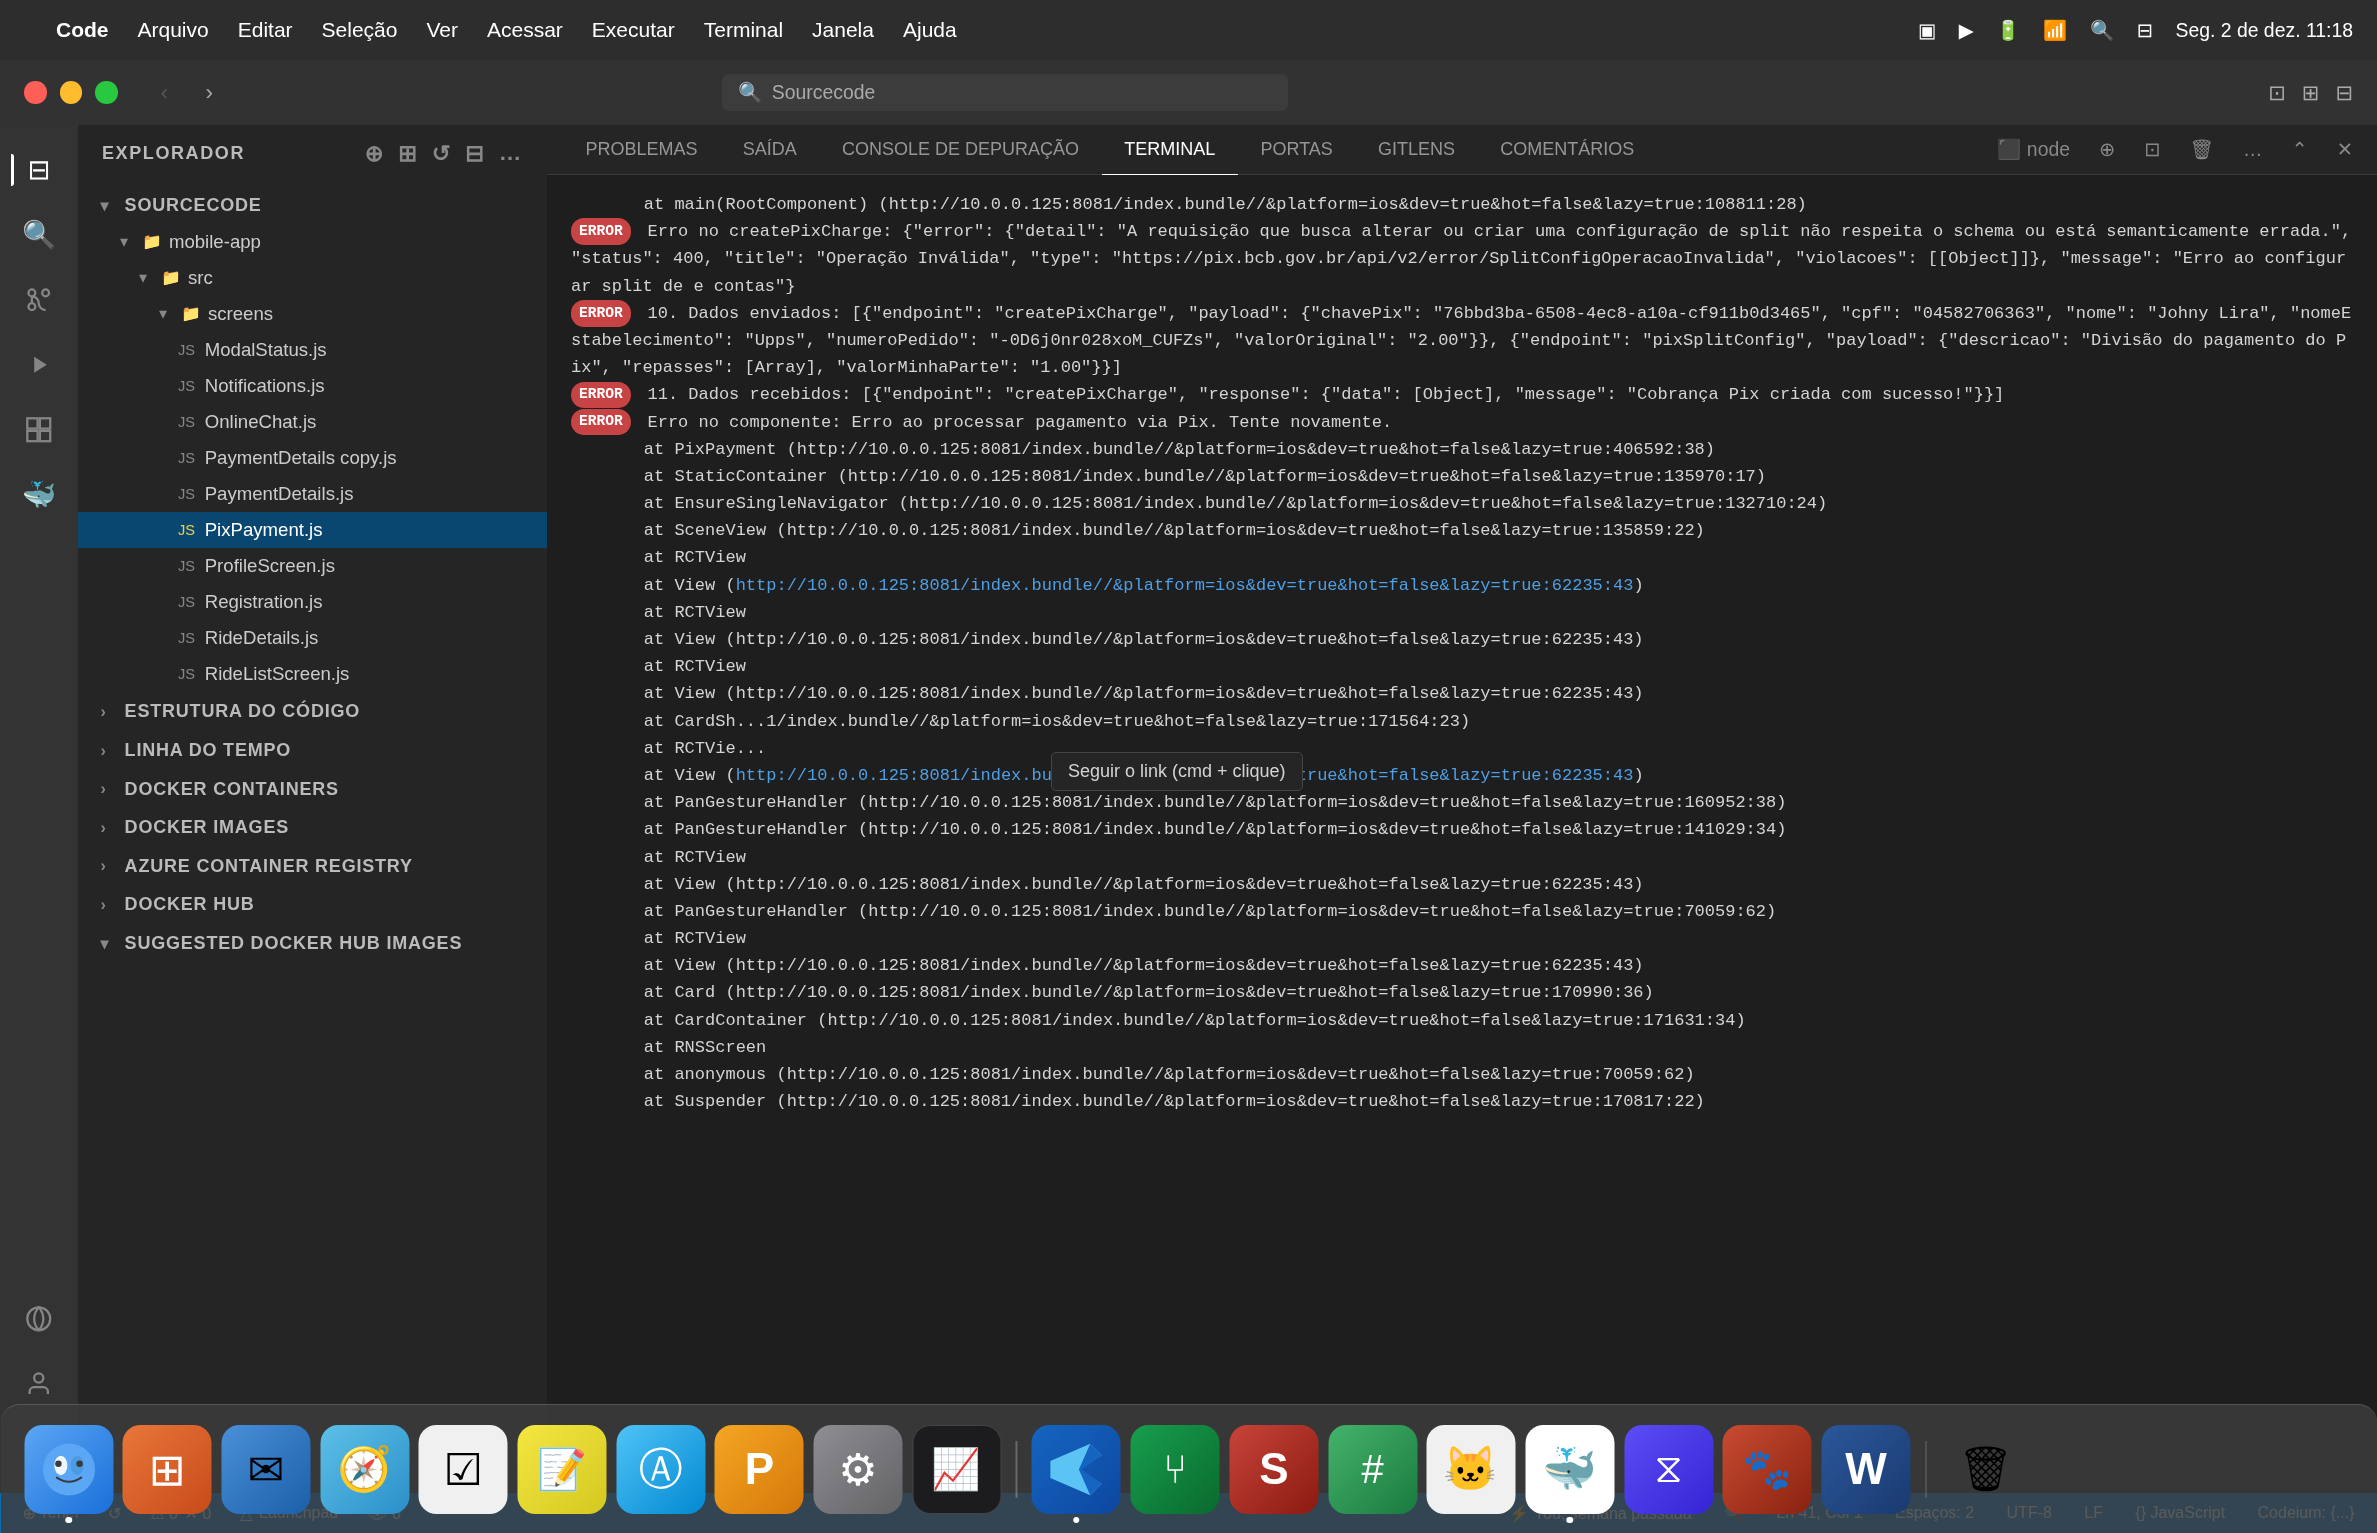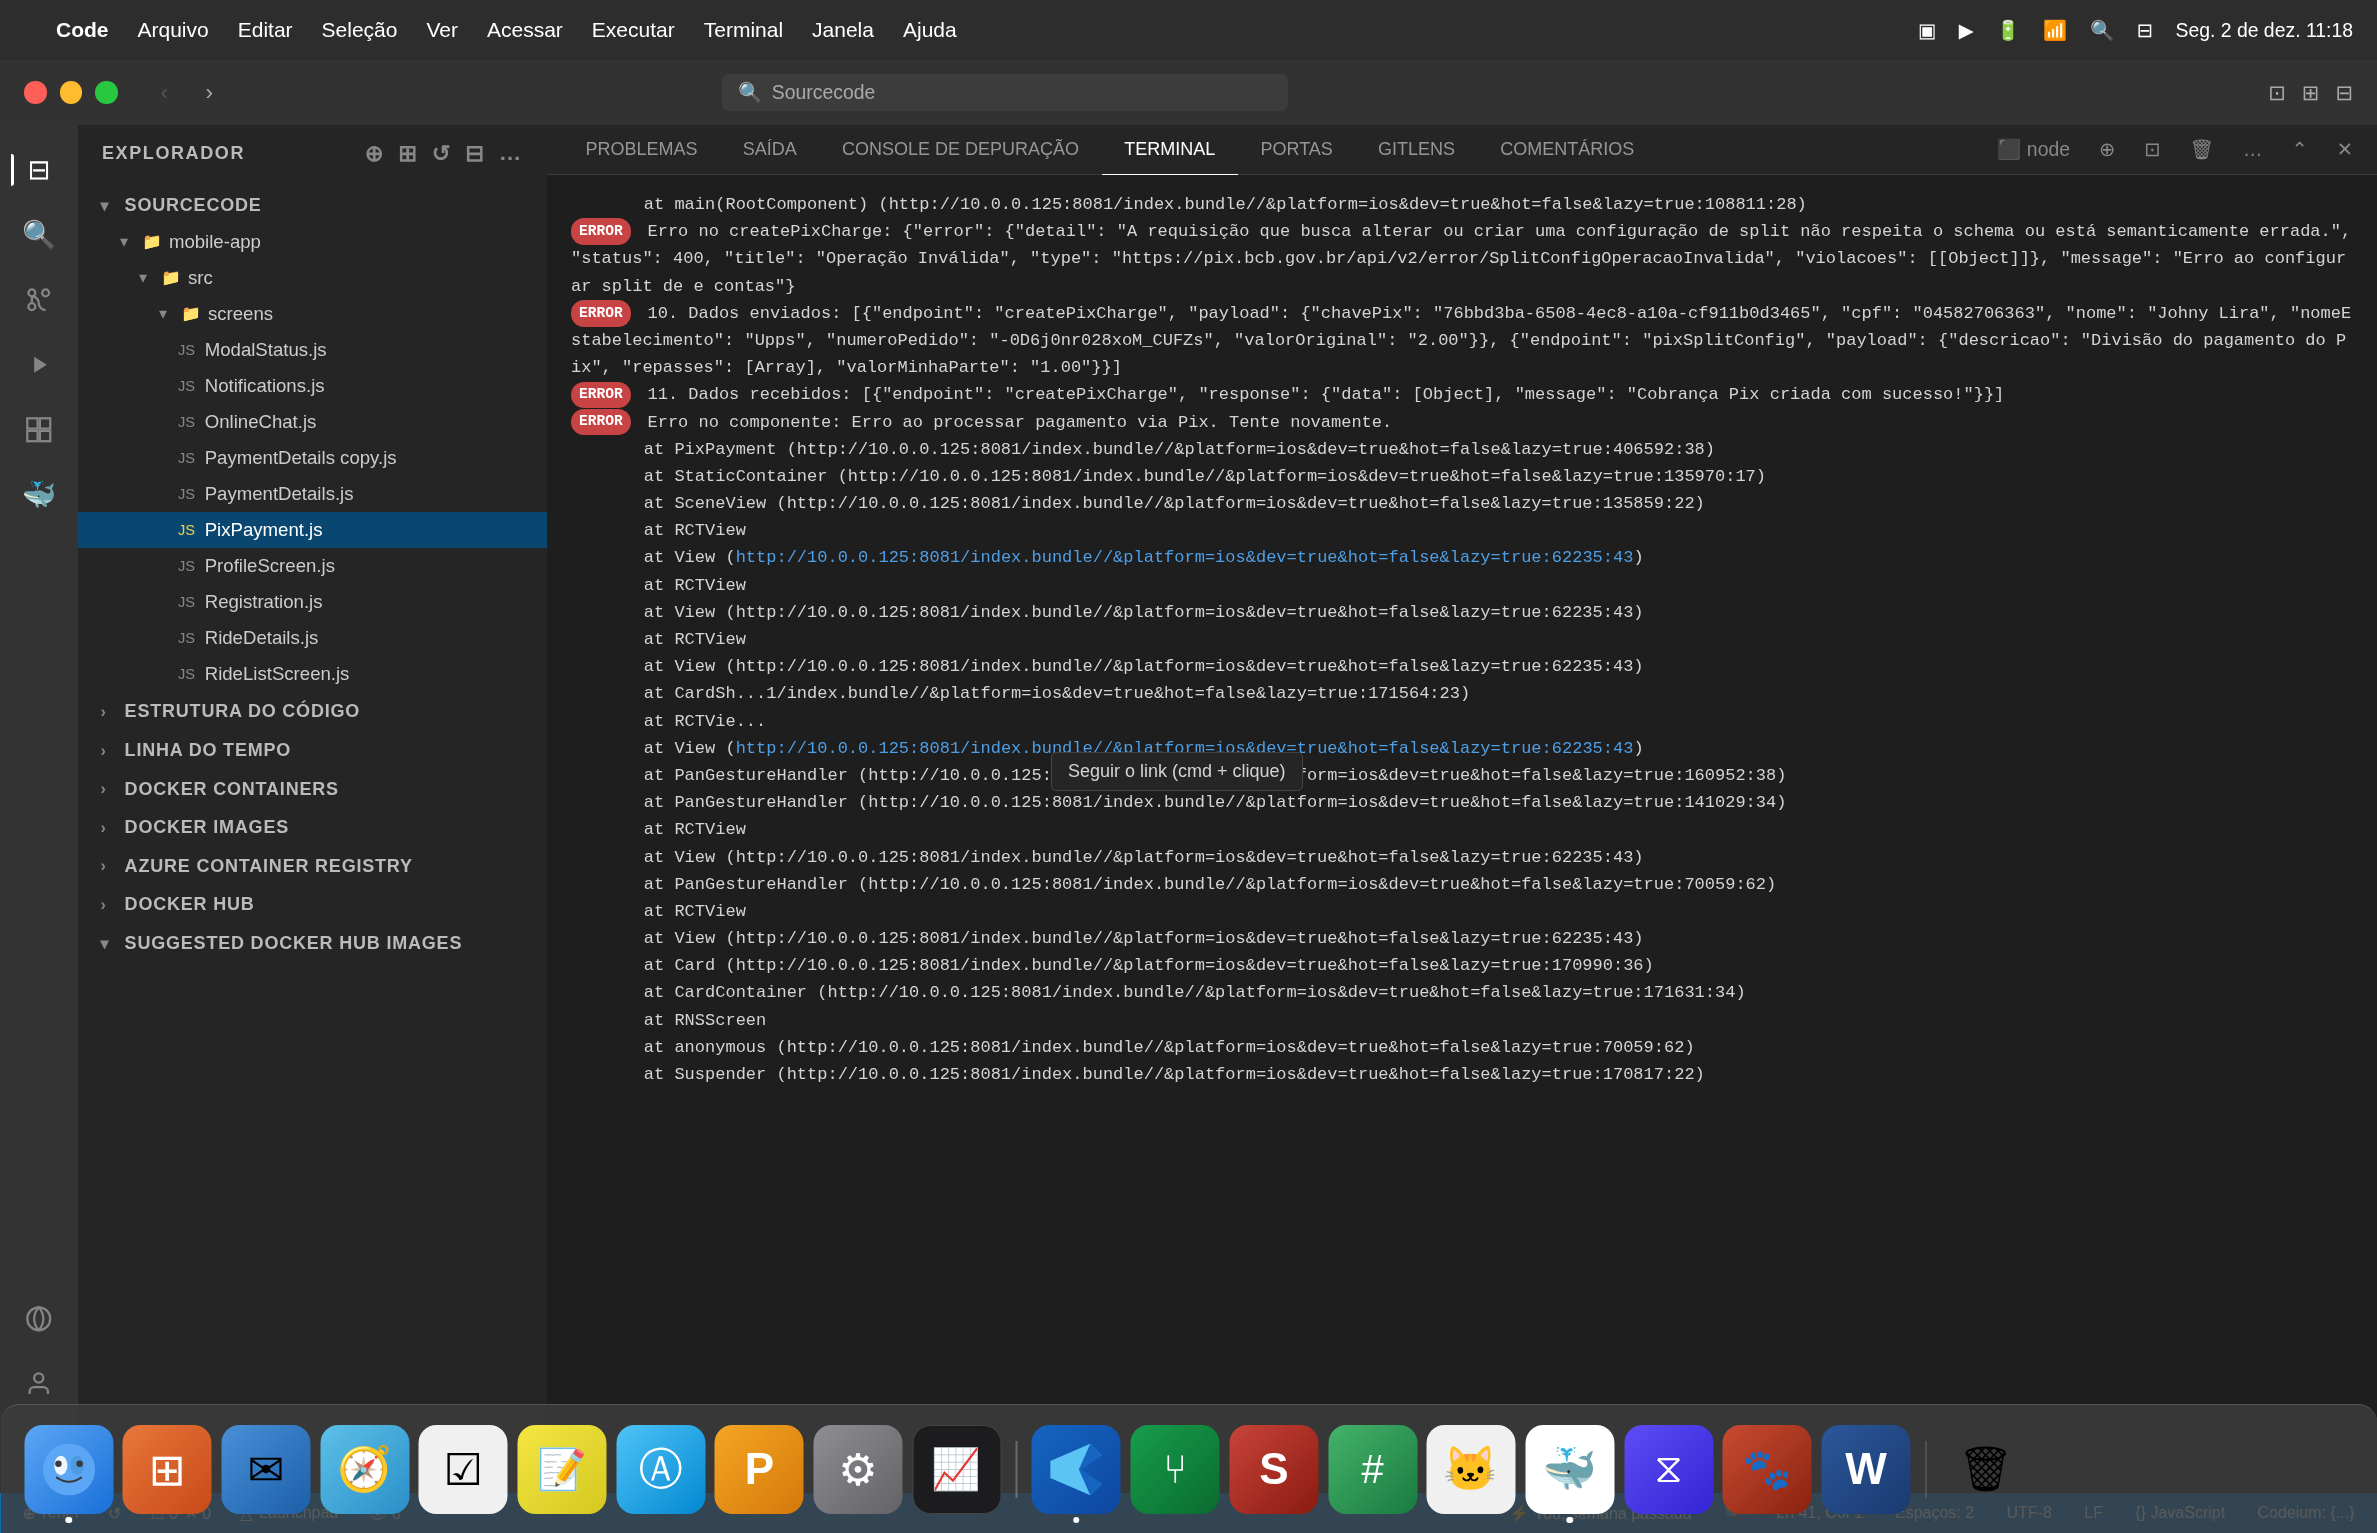--- a/index.html
+++ b/index.html
@@ -726,20 +726,21 @@
           <span class="terminal-line"><span class="error-badge">ERROR</span> Erro no createPixCharge: {"error": {"detail": "A requisição que busca alterar ou criar uma configuração de split não respeita o schema ou está semanticamente errada.", "status": 400, "title": "Operação Inválida", "type": "https://pix.bcb.gov.br/api/v2/error/SplitConfigOperacaoInvalida", "violacoes": [[Object]]}, "message": "Erro ao configurar split de e contas"}</span>
 
           <span class="terminal-line"><span class="error-badge">ERROR</span> 10. Dados enviados: [{"endpoint": "createPixCharge", "payload": {"chavePix": "76bbd3ba-6508-4ec8-a10a-cf911b0d3465", "cpf": "04582706363", "nome": "Johny Lira", "nomeEstabelecimento": "Upps", "numeroPedido": "-0D6j0nr028xoM_CUFZs", "valorOriginal": "2.00"}}, {"endpoint": "pixSplitConfig", "payload": {"descricao": "Divisão do pagamento do Pix", "repasses": [Array], "valorMinhaParte": "1.00"}}]</span>
 
           <span class="terminal-line"><span class="error-badge">ERROR</span> 11. Dados recebidos: [{"endpoint": "createPixCharge", "response": {"data": [Object], "message": "Cobrança Pix criada com sucesso!"}}]</span>
 
           <span class="terminal-line"><span class="error-badge">ERROR</span> Erro no componente: Erro ao processar pagamento via Pix. Tente novamente.</span>
 
           <span class="terminal-line indent">    at PixPayment (http://10.0.0.125:8081/index.bundle//&amp;platform=ios&amp;dev=true&amp;hot=false&amp;lazy=true:406592:38)</span>
           <span class="terminal-line indent">    at StaticContainer (http://10.0.0.125:8081/index.bundle//&amp;platform=ios&amp;dev=true&amp;hot=false&amp;lazy=true:135970:17)</span>
+          <span class="terminal-line indent">    at EnsureSingleNavigator (http://10.0.0.125:8081/index.bundle//&amp;platform=ios&amp;dev=true&amp;hot=false&amp;lazy=true:132710:24)</span>
           <span class="terminal-line indent">    at SceneView (http://10.0.0.125:8081/index.bundle//&amp;platform=ios&amp;dev=true&amp;hot=false&amp;lazy=true:135859:22)</span>
           <span class="terminal-line indent">    at RCTView</span>
           <span class="terminal-line indent">    at View (<span class="link-text">http://10.0.0.125:8081/index.bundle//&amp;platform=ios&amp;dev=true&amp;hot=false&amp;lazy=true:62235:43</span>)</span>
           <span class="terminal-line indent">    at RCTView</span>
           <span class="terminal-line indent">    at View (http://10.0.0.125:8081/index.bundle//&amp;platform=ios&amp;dev=true&amp;hot=false&amp;lazy=true:62235:43)</span>
           <span class="terminal-line indent">    at RCTView</span>
           <span class="terminal-line indent">    at View (http://10.0.0.125:8081/index.bundle//&amp;platform=ios&amp;dev=true&amp;hot=false&amp;lazy=true:62235:43)</span>
           <span class="terminal-line indent">    at CardSh<span id="tooltip-anchor">...1/index.bundle//&amp;platform=ios&amp;dev=true&amp;hot=false&amp;lazy=true:171564:23)</span></span>
           <span class="terminal-line indent">    at RCTVie...</span>
           <span class="terminal-line indent">    at View (<span class="link-text">http://10.0.0.125:8081/index.bundle//&amp;platform=ios&amp;dev=true&amp;hot=false&amp;lazy=true:62235:43</span>)</span>

